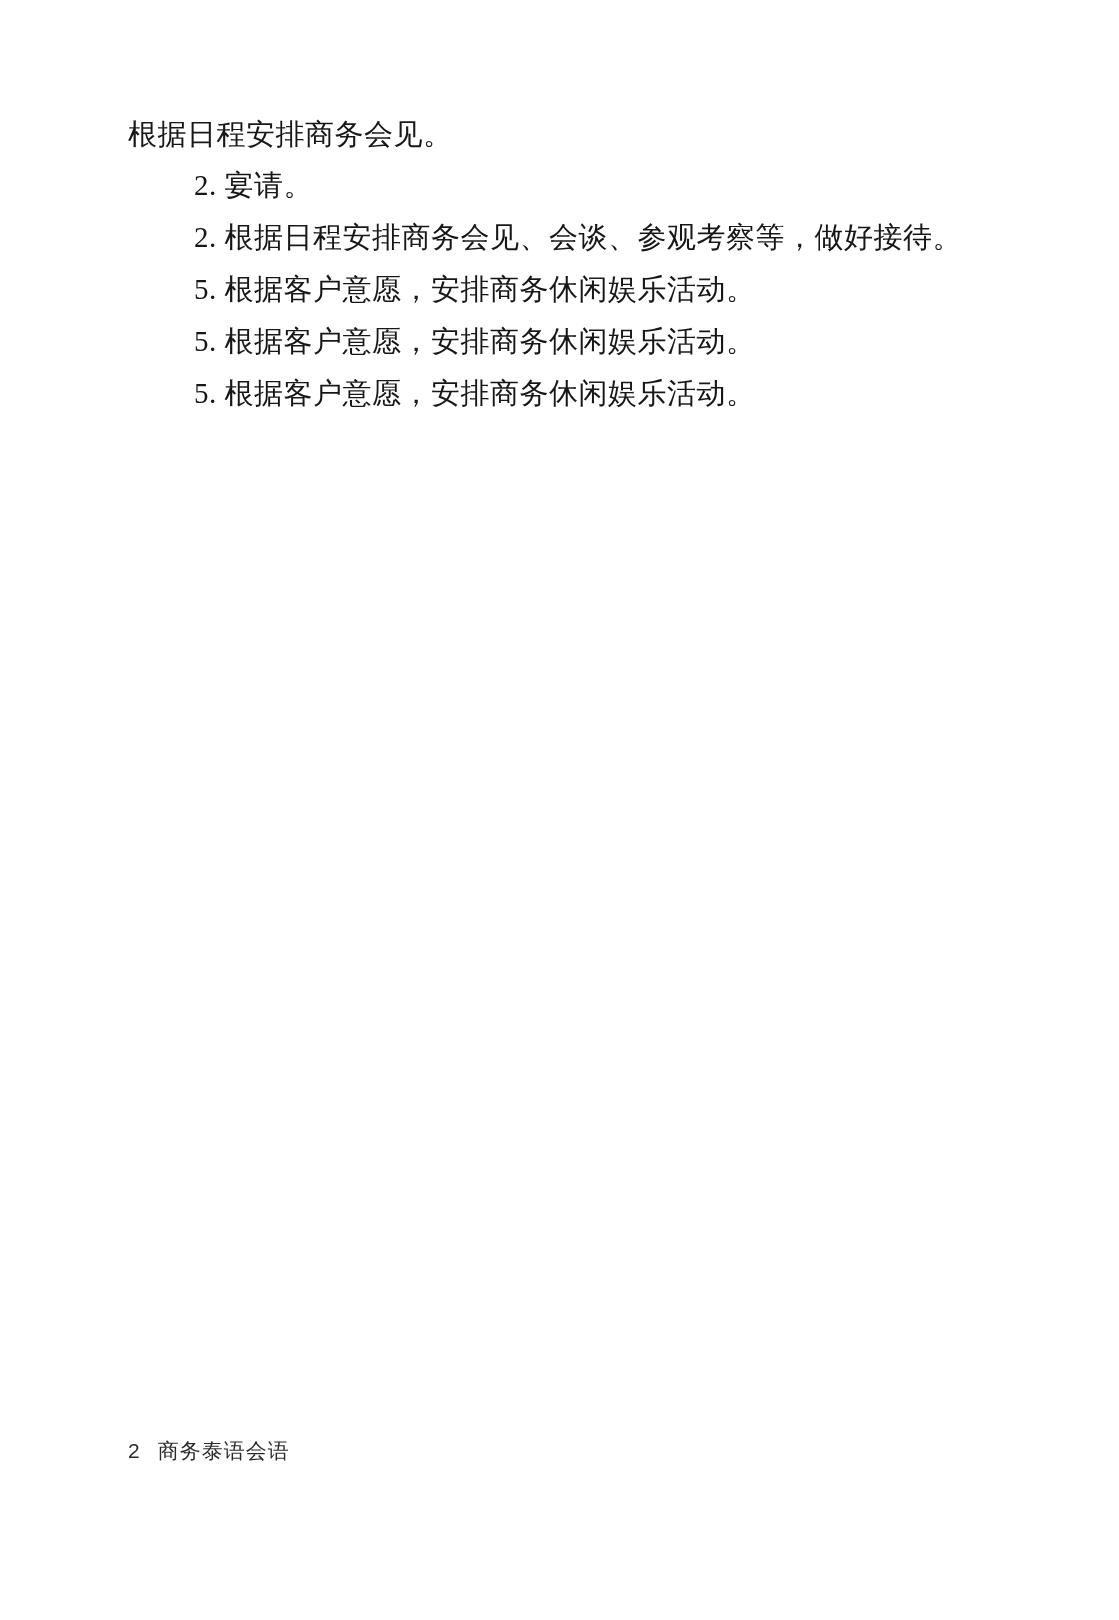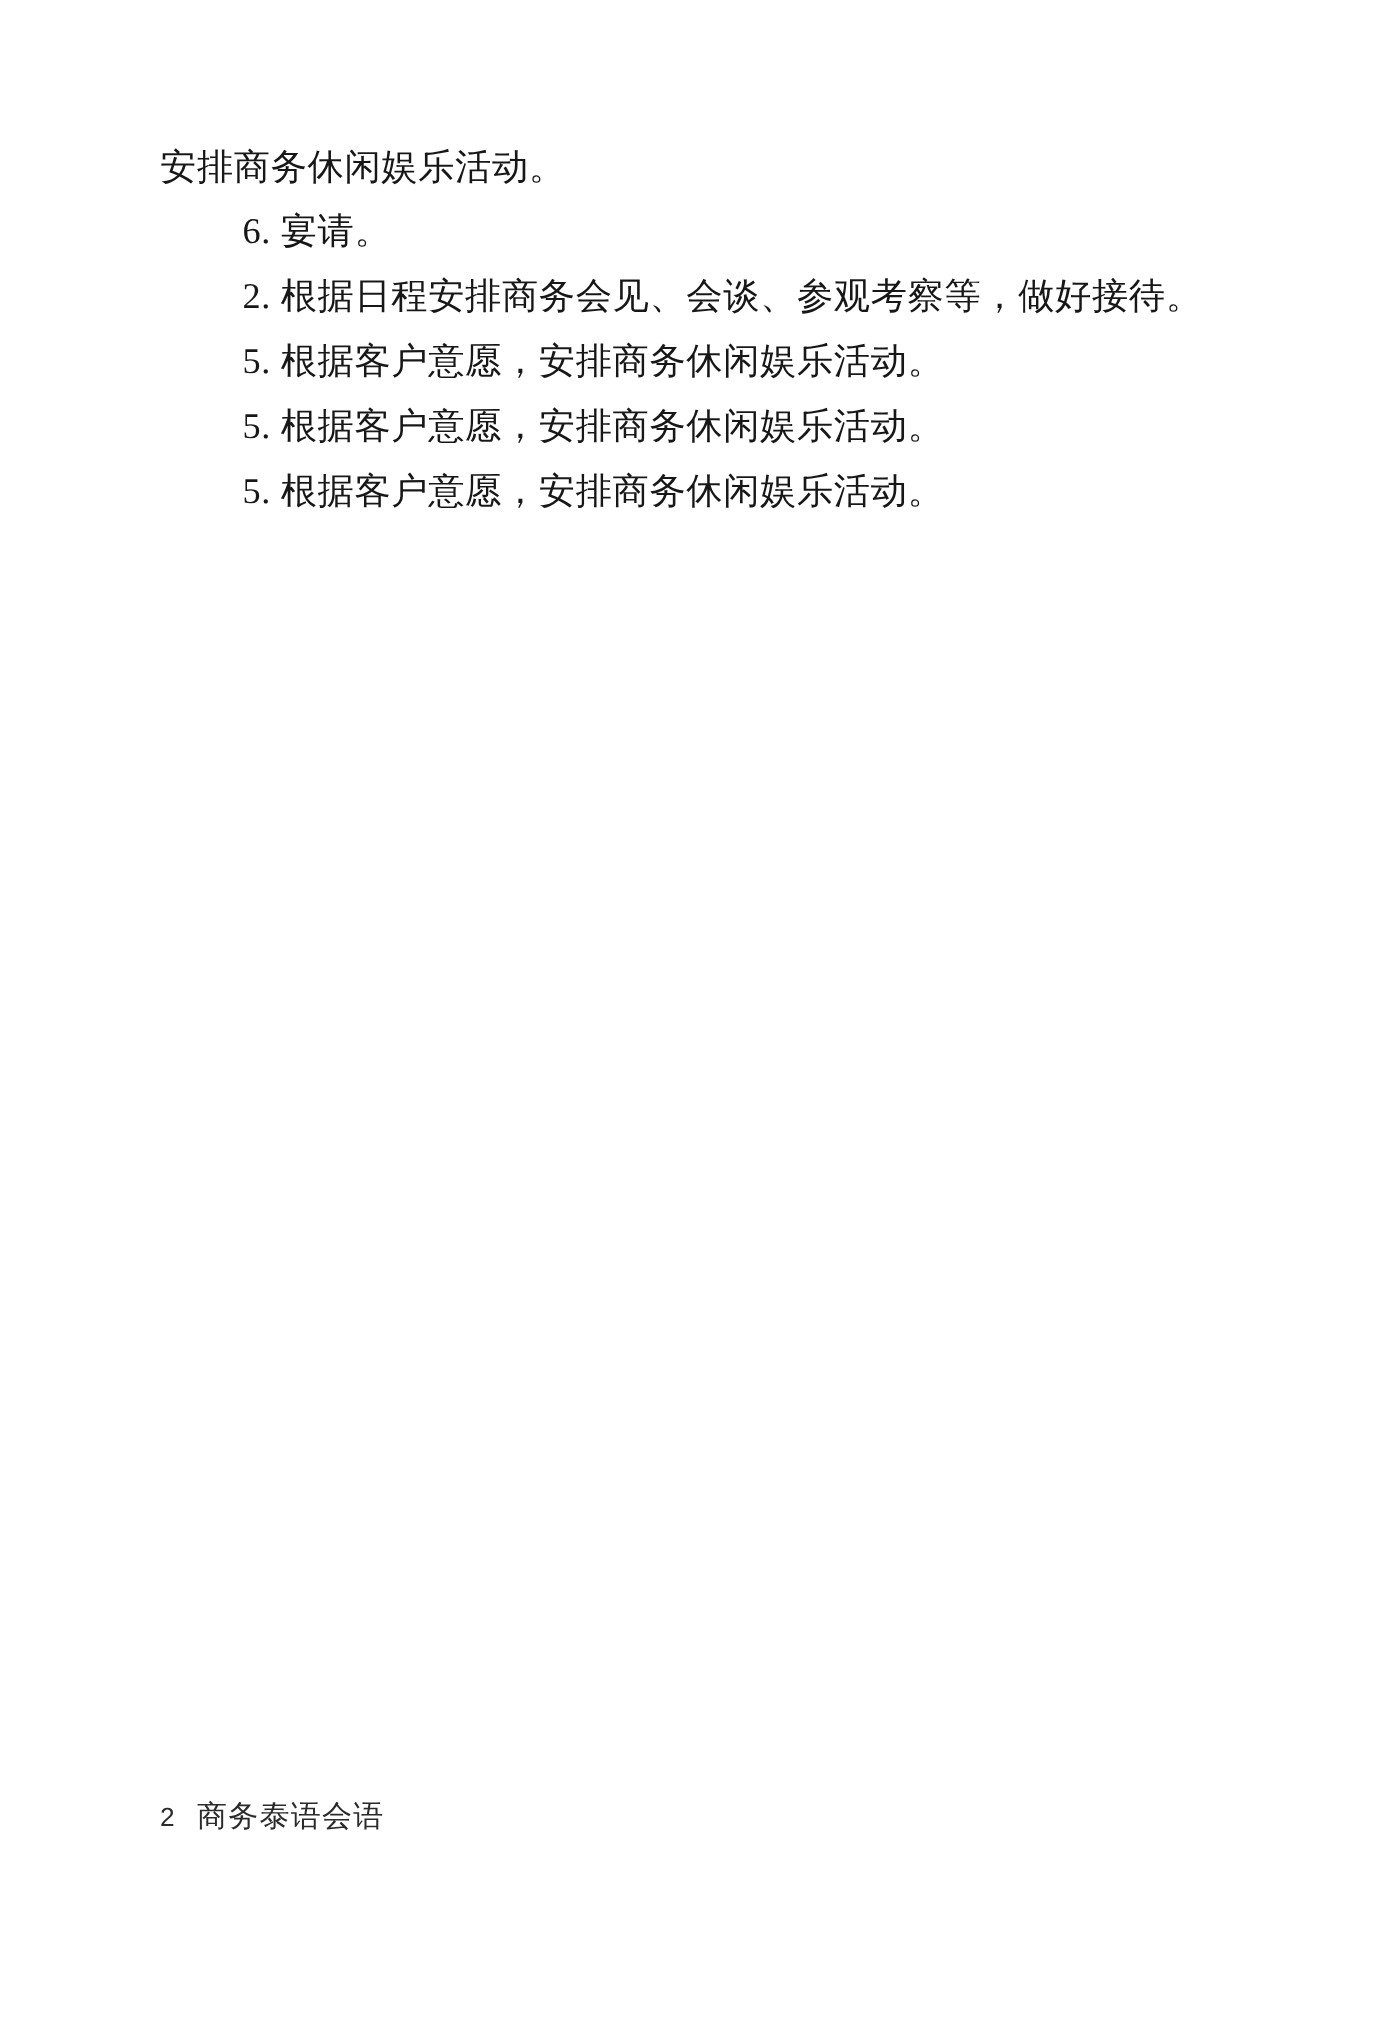--- a/index.html
+++ b/index.html
@@ -50,33 +50,33 @@
     align-items: baseline;
     gap: 18px;
   }
   .footer-page-num {
     font-family: "Liberation Sans", sans-serif;
     font-size: 21px;
     color: #2b2b2b;
   }
   .footer-title {
     font-family: "Liberation Sans", sans-serif;
-    font-size: 24px;
+    font-size: 21px;
     letter-spacing: 1px;
     color: #2b2b2b;
   }
 </style>
 </head>
 <body>
 
 <div class="page">
 
   <div class="content">
-    <p class="para first">安排商务休闲娱乐活动。</p>
-    <p class="para indent">6. 宴请。</p>
+    <p class="para first">根据日程安排商务会见。</p>
+    <p class="para indent">2. 宴请。</p>
     <p class="para indent">2. 根据日程安排商务会见、会谈、参观考察等，做好接待。</p>
     <p class="para indent">5. 根据客户意愿，安排商务休闲娱乐活动。</p>
     <p class="para indent">5. 根据客户意愿，安排商务休闲娱乐活动。</p>
     <p class="para indent">5. 根据客户意愿，安排商务休闲娱乐活动。</p>
   </div>
 
   <div class="footer">
     <span class="footer-page-num">2</span>
     <span class="footer-title">商务泰语会语</span>
   </div>

